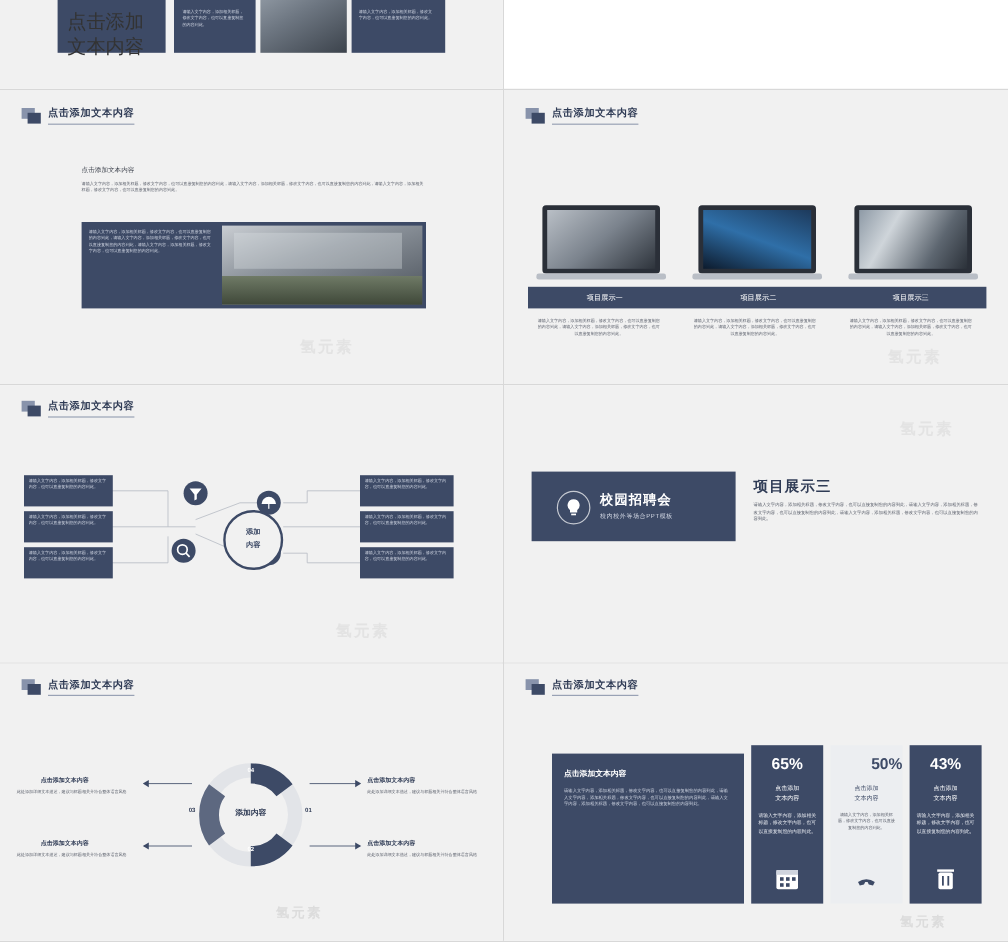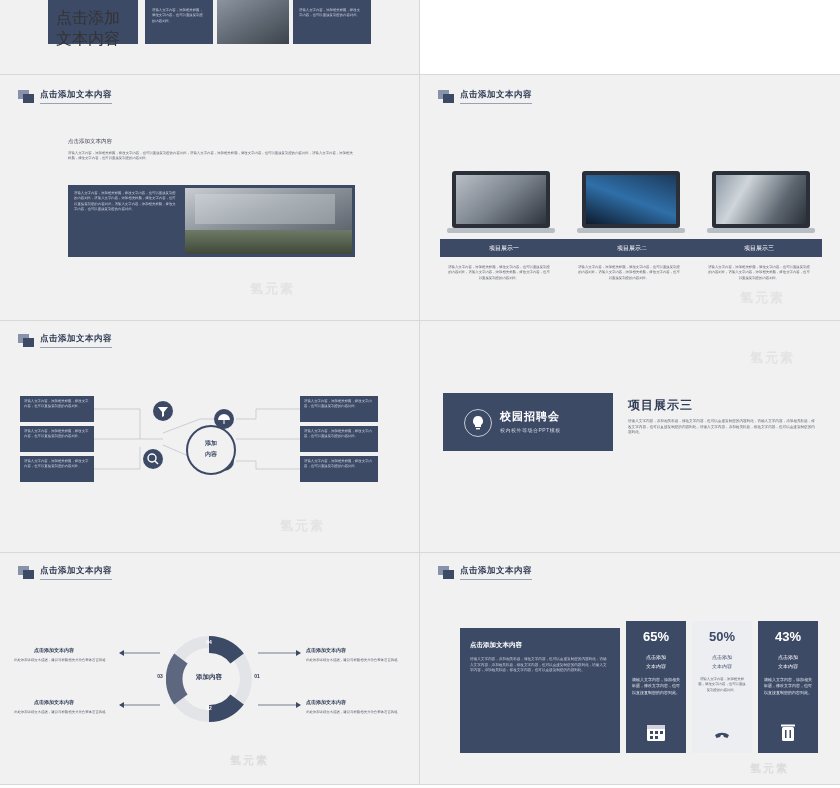--- a/index.html
+++ b/index.html
@@ -264,21 +264,21 @@
       <rect x="2" y="4" width="18" height="16" rx="1.5" fill="#fff"></rect>
         <rect x="2" y="4" width="18" height="4" fill="#cfd4de"></rect>
       <rect x="5" y="10" width="3" height="3" fill="#3d4a66"></rect>
         <rect x="10" y="10" width="3" height="3" fill="#3d4a66"></rect>
         <rect x="15" y="10" width="3" height="3" fill="#3d4a66"></rect>
       <rect x="5" y="15" width="3" height="3" fill="#3d4a66"></rect>
         <rect x="10" y="15" width="3" height="3" fill="#3d4a66"></rect>
     </svg>
 
     <div class="box" style="left:272px;top:68px;width:60px;height:132px;background:#eceef1;"></div>
-    <div class="pct" style="position:absolute;left:272px;top:76px;width:60px;text-align:center;color:#3d4a66;">50%</div>
+    <div class="pct" style="position:absolute;left:272px;top:76px;width:60px;text-align:right;color:#3d4a66;">50%</div>
     <div style="position:absolute;left:278px;top:100px;width:48px;text-align:center;font-size:5px;color:#3d4a66;line-height:1.7;">点击添加<br>文本内容</div>
     <div class="tiny" style="position:absolute;left:278px;top:124px;width:48px;text-align:center;">请输入文字内容，添加相关标题，修改文字内容，也可以直接复制您的内容到此。</div>
     <svg style="position:absolute;left:291px;top:168px;" width="22" height="22" viewBox="0 0 22 22">
       <path d="M4 14a12 12 0 0114 0l-1.5 3-3.5-1-1 -2h-2l-1 2-3.5 1z" fill="#3d4a66"></path>
     </svg>
 
     <div class="box navy" style="left:338px;top:68px;width:60px;height:132px;"></div>
     <div class="pct" style="position:absolute;left:338px;top:76px;width:60px;text-align:center;">43%</div>
     <div style="position:absolute;left:344px;top:100px;width:48px;text-align:center;font-size:5px;color:#fff;line-height:1.7;">点击添加<br>文本内容</div>
     <div class="cn2" style="position:absolute;left:344px;top:124px;width:48px;text-align:center;">请输入文字内容，添加相关标题，修改文字内容，也可以直接复制您的内容到此。</div>

